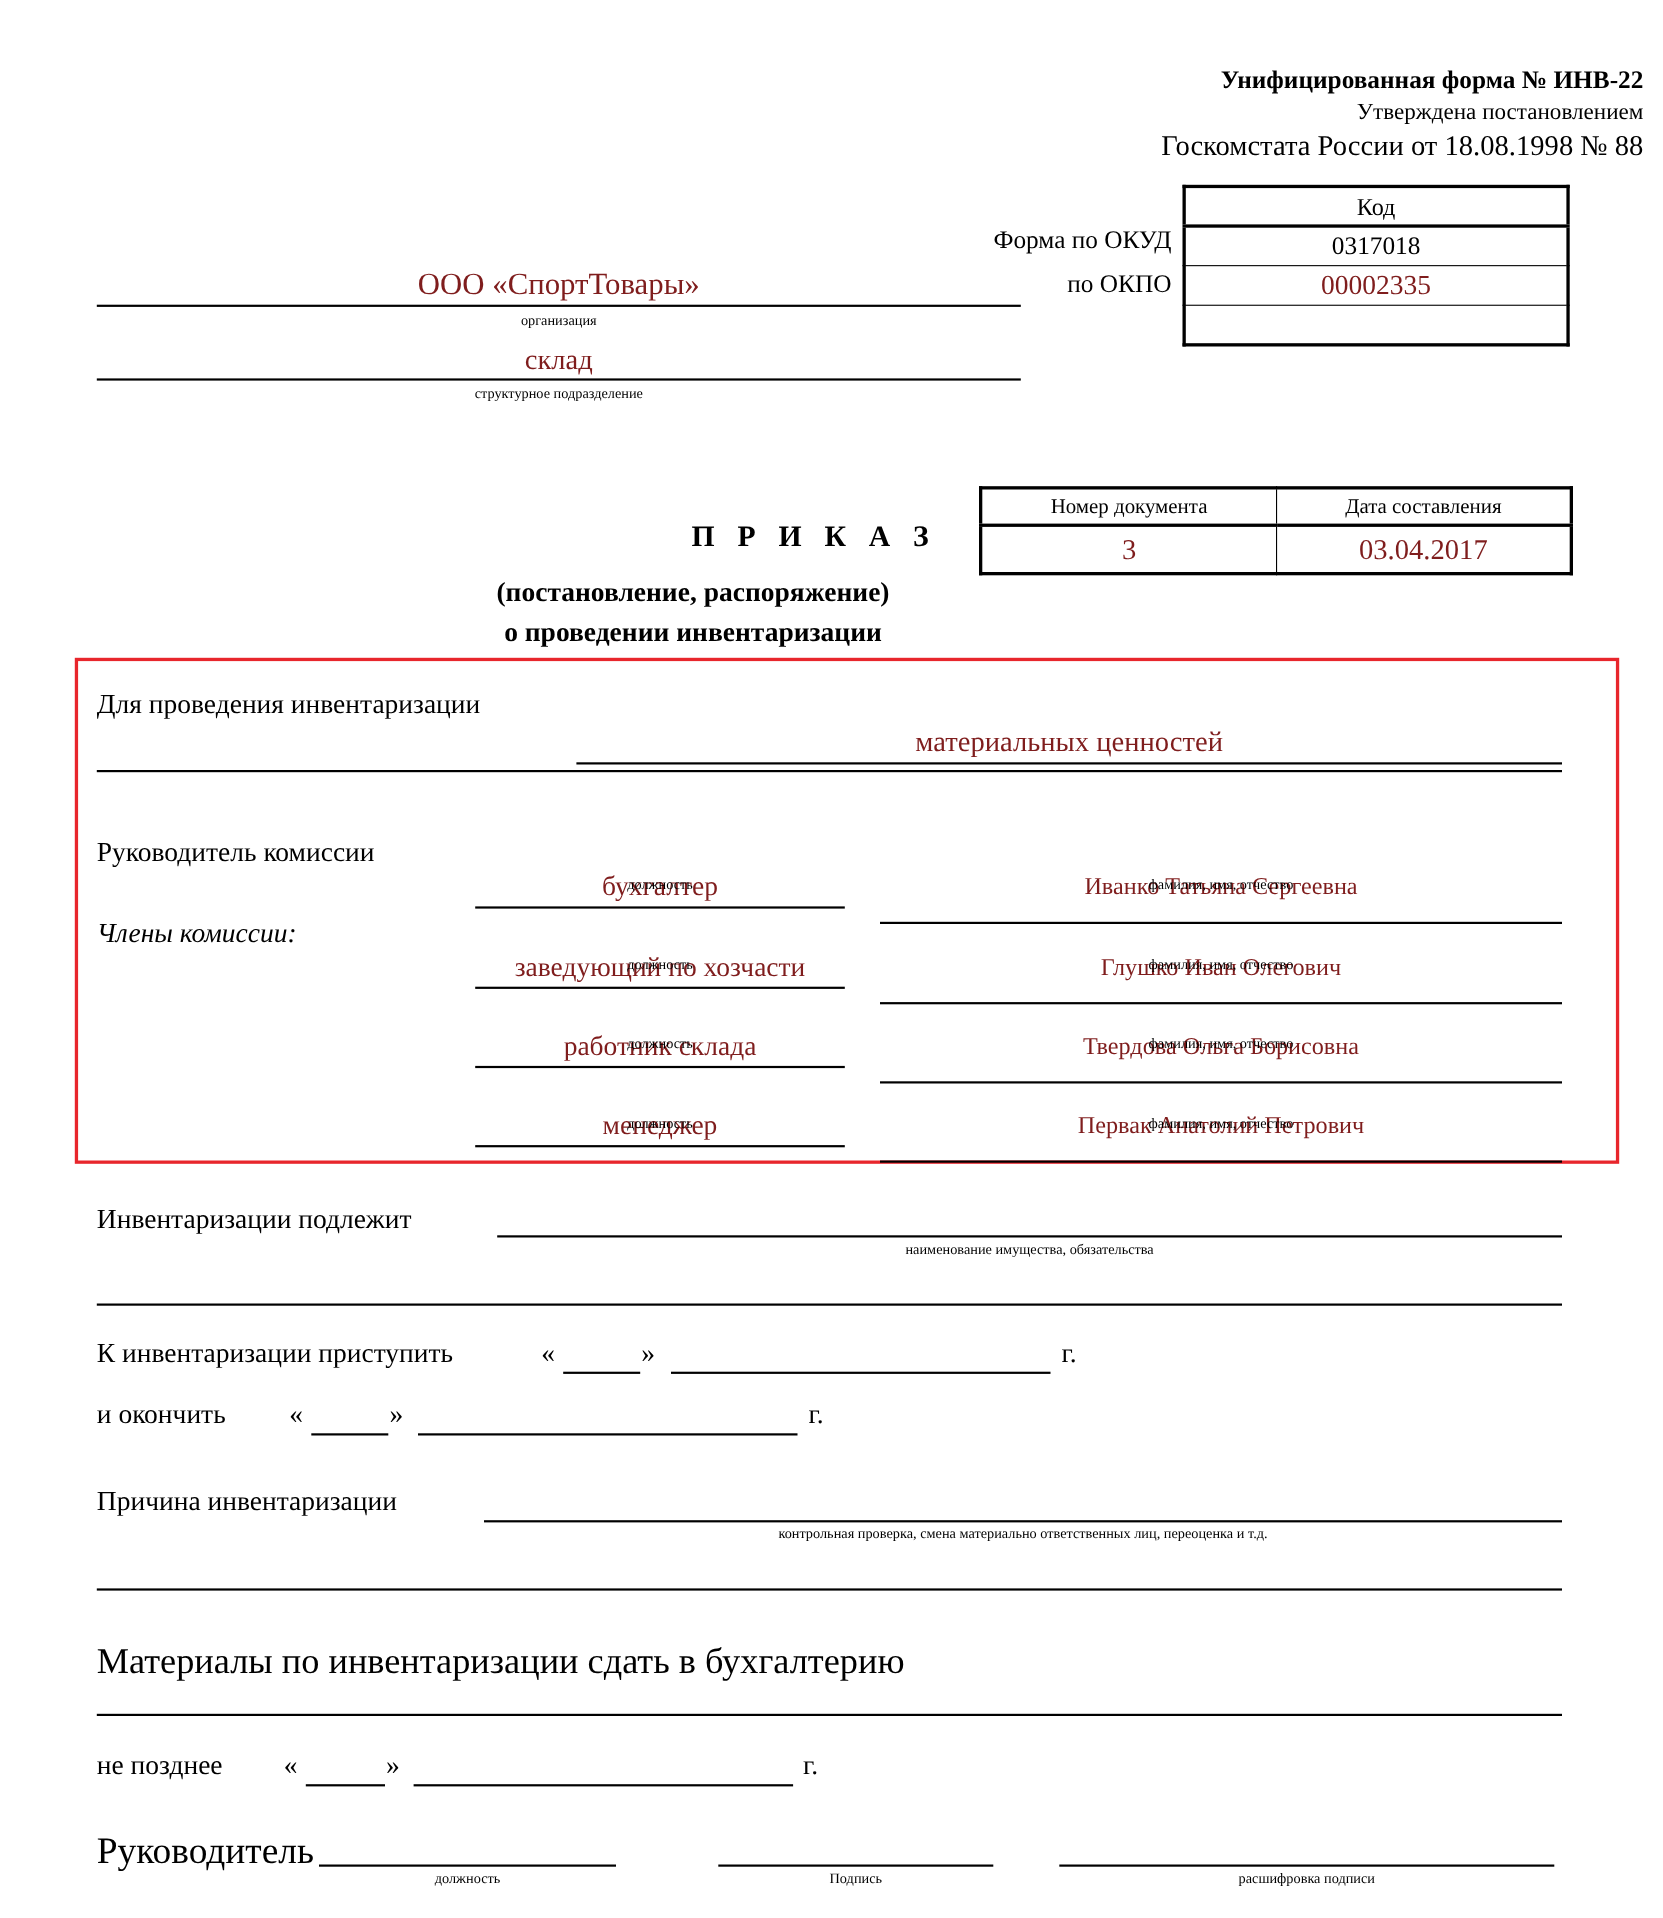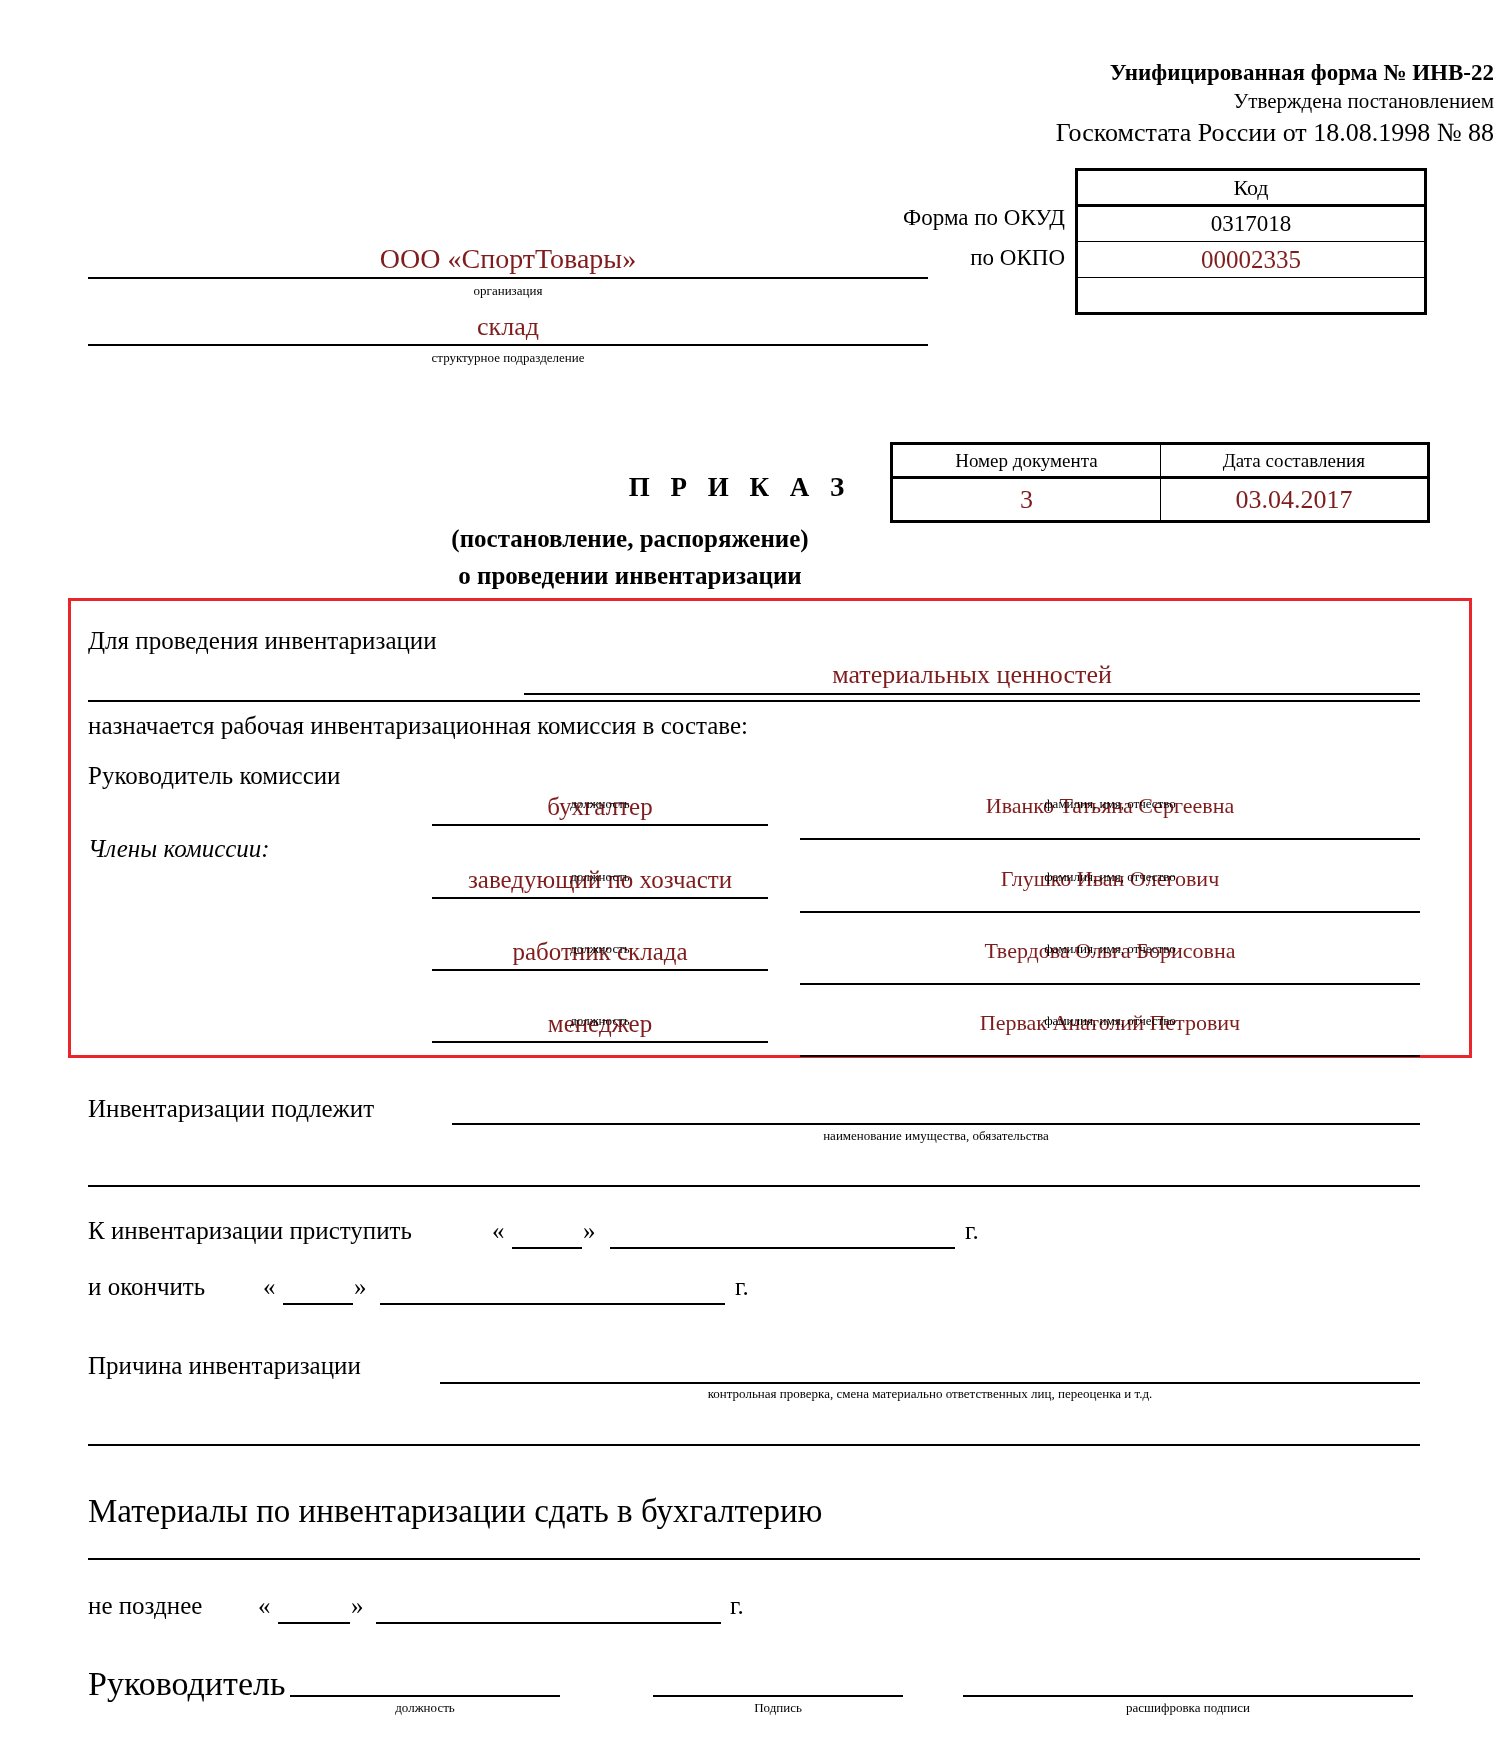--- a/index.html
+++ b/index.html
@@ -176,21 +176,20 @@
   <div class="abs" id="prikaz-sub1">(постановление, распоряжение)</div>
   <div class="abs" id="prikaz-sub2">о проведении инвентаризации</div>
 
   <div class="abs" id="red-box"></div>
 
   <div class="abs" id="r1-label">Для проведения инвентаризации</div>
   <div class="abs ln" id="r1-line">
     <div id="r1-value" class="blue">материальных ценностей</div>
   </div>
   <div class="abs ln" id="r2-line"></div>
-  <div class="abs" id="r2-label">назначается рабочая инвентаризационная комиссия в составе:</div>
 
   <div class="cm-role" style="top:762px;">Руководитель комиссии</div>
   <div class="cm-poslin ln" style="top:793px;">
     <div class="v blue">бухгалтер</div>
   </div>
   <div class="cm-cap-pos caption" style="top:796px;">должность</div>
   <div class="cm-fiolin ln" style="top:793px;">
     <div class="v blue">Иванко Татьяна Сергеевна</div>
   </div>
   <div class="cm-cap-fio caption" style="top:796px;">фамилия, имя, отчество</div>

